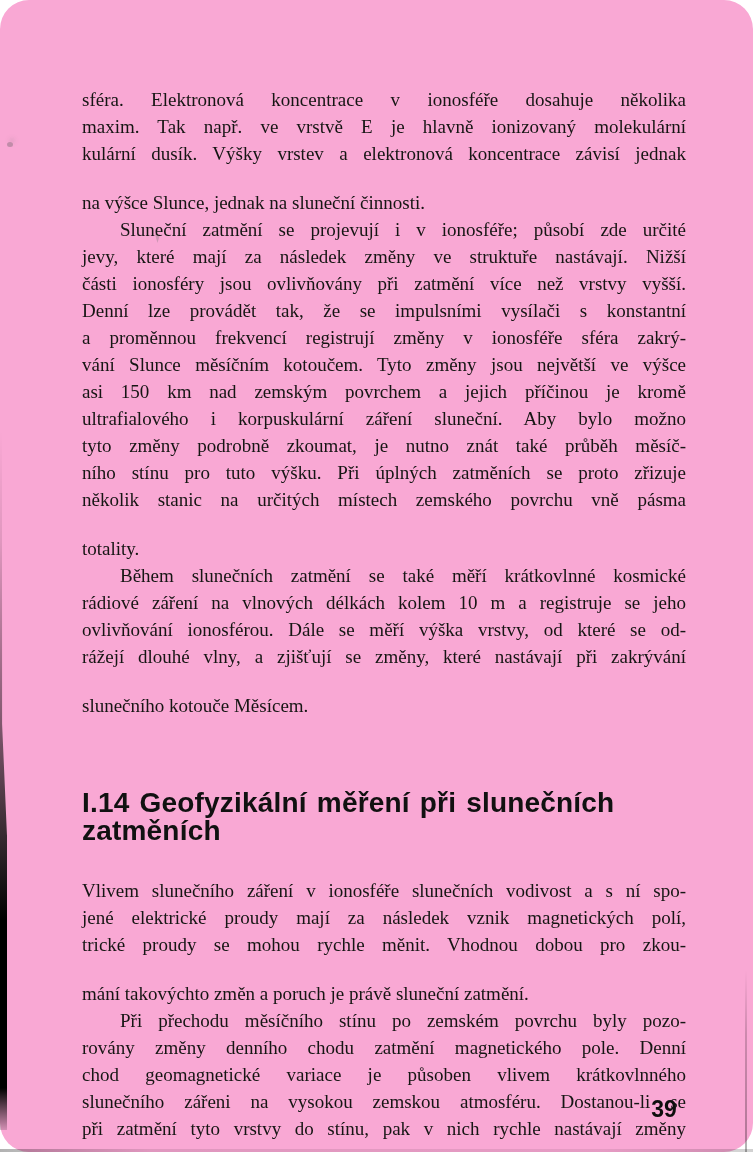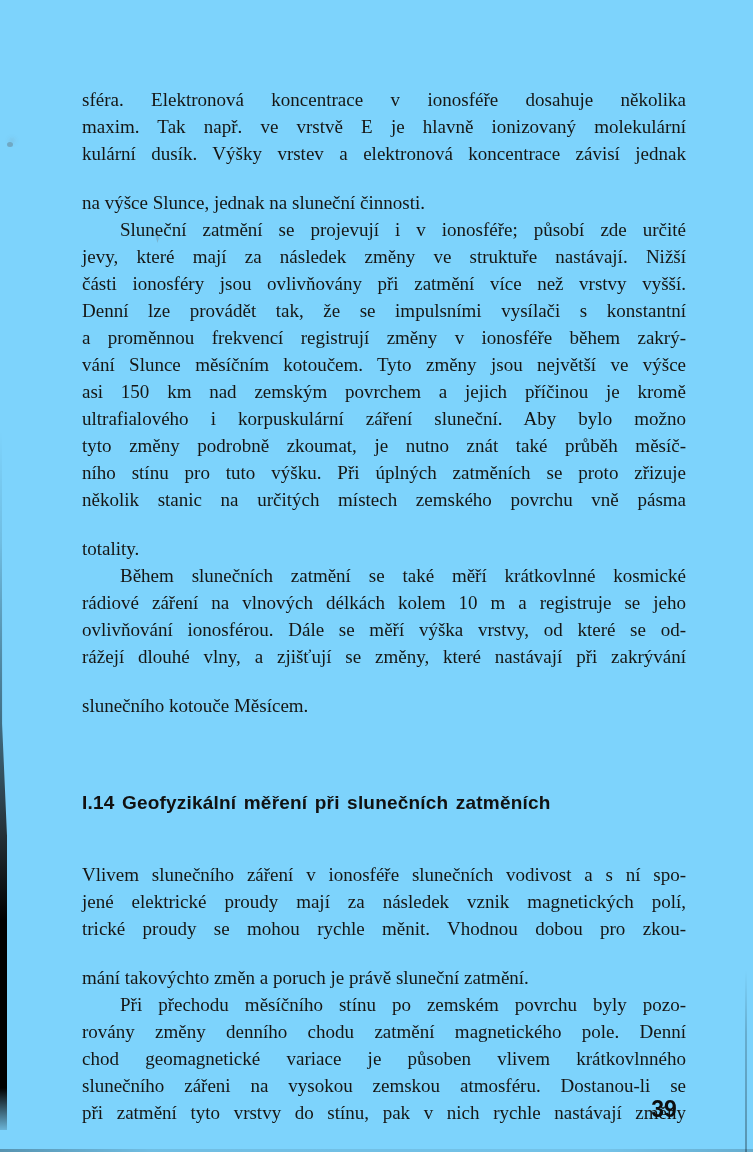--- a/index.html
+++ b/index.html
@@ -5,21 +5,22 @@
   html, body { margin: 0; padding: 0; }
   body {
     width: 753px; height: 1152px;
     background: #ffffff;
     overflow: hidden;
     position: relative;
     font-family: "Liberation Serif", "DejaVu Serif", serif;
   }
   .page {
     position: absolute; inset: 0;
-    background: #7dd3fc;
+    background: #f9a8d4;
+    border-radius: 29px;
   }
   
   .text-block {
     position: absolute;
     left: 82px; top: 86px;
     width: 604px;
     color: #161614;
     font-size: 19px;
     line-height: 27px;
   }
@@ -28,26 +29,26 @@
     display: block;
     text-align: justify;
     text-align-last: justify;
     white-space: normal;
   }
   .line.last { text-align-last: left; margin-top: 22px; }
   .line.indent { text-indent: 38px; }
   .section-heading {
     font-family: "Liberation Sans", "DejaVu Sans", sans-serif;
     font-weight: 700;
-    font-size: 19px;
+    font-size: 28px;
     line-height: 28px;
     letter-spacing: 0.2px;
     word-spacing: 2px;
     color: #111;
-    margin: 70px 0 44px 0;
+    margin: 70px 0 32px 0;
   }
   .page-number {
     position: absolute;
     left: 644px; top: 1096px;
     width: 40px;
     font-family: "Liberation Sans", "DejaVu Sans", sans-serif;
     font-weight: 700;
     font-size: 23px;
     color: #0e0e0e;
     text-align: center;
@@ -119,21 +120,21 @@
         <div class="line">sféra. Elektronová koncentrace v ionosféře dosahuje několika</div>
         <div class="line">maxim. Tak např. ve vrstvě E je hlavně ionizovaný molekulární</div>
         <div class="line">kulární dusík. Výšky vrstev a elektronová koncentrace závisí jednak</div>
         <div class="line last">na výšce Slunce, jednak na sluneční činnosti.</div>
       </div>
       <div class="paragraph">
         <div class="line indent">Sluneční zatmění se projevují i v ionosféře; působí zde určité</div>
         <div class="line">jevy, které mají za následek změny ve struktuře nastávají. Nižší</div>
         <div class="line">části ionosféry jsou ovlivňovány při zatmění více než vrstvy vyšší.</div>
         <div class="line">Denní lze provádět tak, že se impulsními vysílači s konstantní</div>
-        <div class="line">a proměnnou frekvencí registrují změny v ionosféře během zakrý-</div>
+        <div class="line">a proměnnou frekvencí registrují změny v ionosféře sféra zakrý-</div>
         <div class="line">vání Slunce měsíčním kotoučem. Tyto změny jsou největší ve výšce</div>
         <div class="line">asi 150 km nad zemským povrchem a jejich příčinou je kromě</div>
         <div class="line">ultrafialového i korpuskulární záření sluneční. Aby bylo možno</div>
         <div class="line">tyto změny podrobně zkoumat, je nutno znát také průběh měsíč-</div>
         <div class="line">ního stínu pro tuto výšku. Při úplných zatměních se proto zřizuje</div>
         <div class="line">několik stanic na určitých místech zemského povrchu vně pásma</div>
         <div class="line last">totality.</div>
       </div>
       <div class="paragraph">
         <div class="line indent">Během slunečních zatmění se také měří krátkovlnné kosmické</div>

